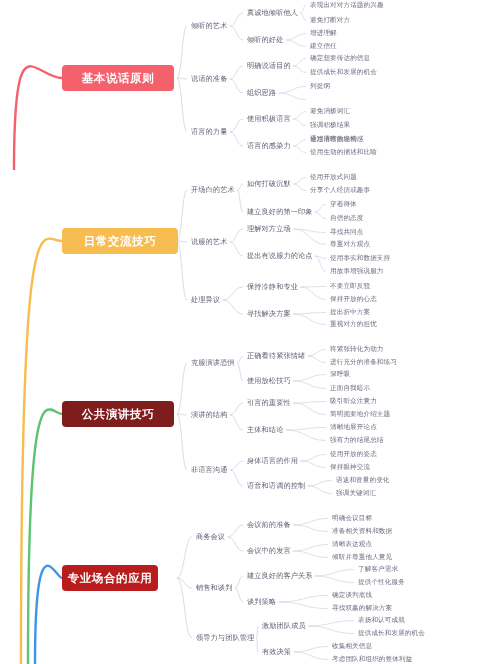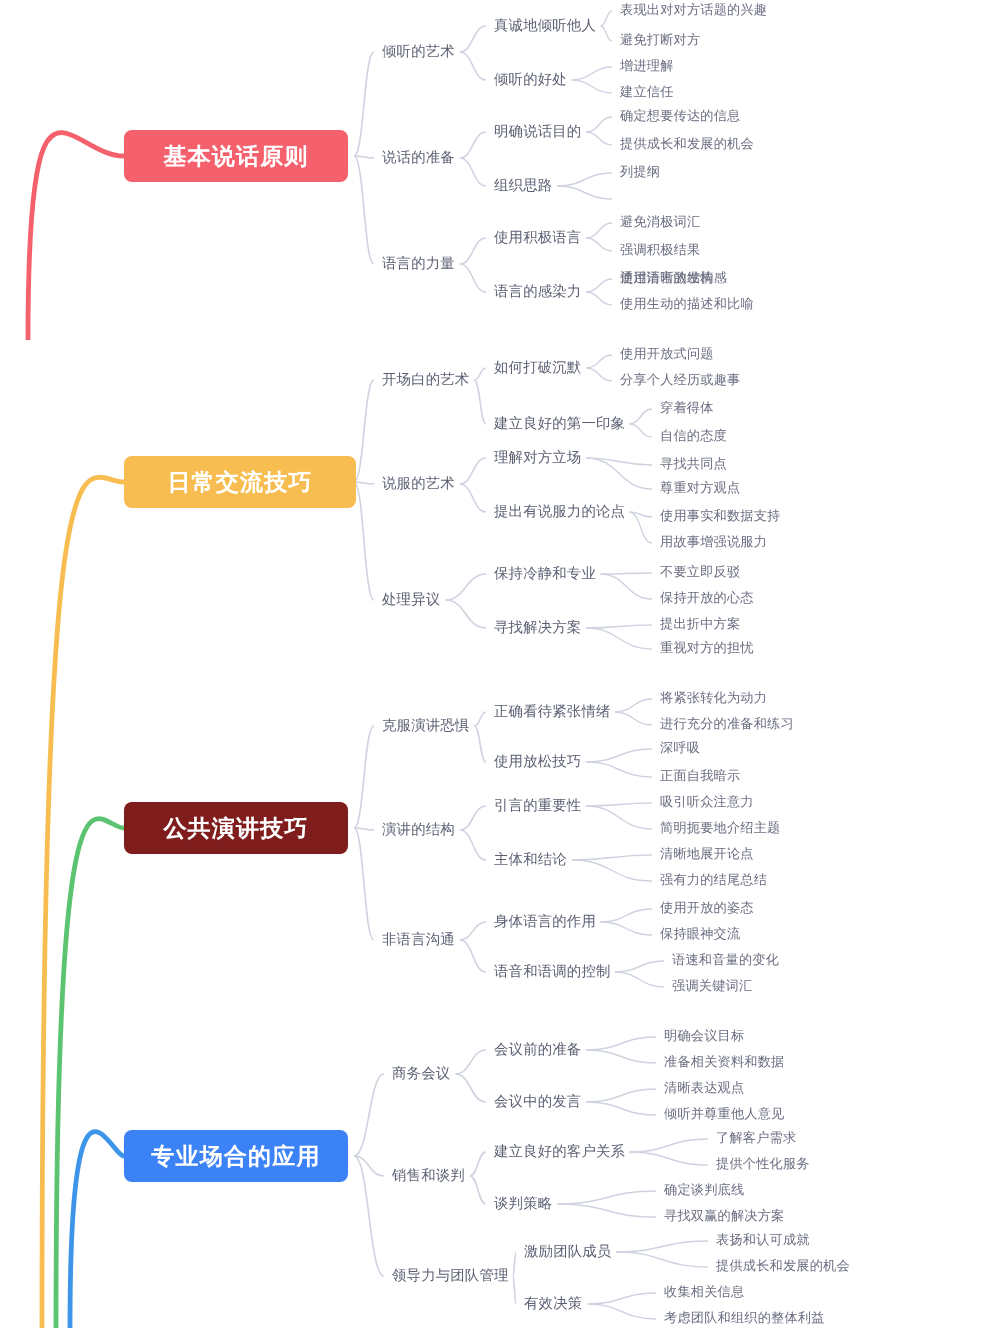--- a/index.html
+++ b/index.html
@@ -217,21 +217,21 @@
       <div class="topic-node" style="left: 247px; top: 426px;">主体和结论</div>
       <div class="leaf-node" style="left: 330px; top: 424px;">清晰地展开论点</div>
       <div class="leaf-node" style="left: 330px; top: 437px;">强有力的结尾总结</div>
       <div class="topic-node" style="left: 191px; top: 466px;">非语言沟通</div>
       <div class="topic-node" style="left: 247px; top: 457px;">身体语言的作用</div>
       <div class="leaf-node" style="left: 330px; top: 451px;">使用开放的姿态</div>
       <div class="leaf-node" style="left: 330px; top: 464px;">保持眼神交流</div>
       <div class="topic-node" style="left: 247px; top: 482px;">语音和语调的控制</div>
       <div class="leaf-node" style="left: 336px; top: 477px;">语速和音量的变化</div>
       <div class="leaf-node" style="left: 336px; top: 490px;">强调关键词汇</div>
-      <div class="branch-node" style="left: 62px; top: 565px; width: 112px; height: 26px; background: #3b82f6;">
+      <div class="branch-node" style="left: 62px; top: 565px; width: 96px; height: 26px; background: #b91c1c;">
         <span>专业场合的应用</span>
       </div>
       <div class="topic-node" style="left: 196px; top: 533px;">商务会议</div>
       <div class="topic-node" style="left: 247px; top: 521px;">会议前的准备</div>
       <div class="leaf-node" style="left: 332px; top: 515px;">明确会议目标</div>
       <div class="leaf-node" style="left: 332px; top: 528px;">准备相关资料和数据</div>
       <div class="topic-node" style="left: 247px; top: 547px;">会议中的发言</div>
       <div class="leaf-node" style="left: 332px; top: 541px;">清晰表达观点</div>
       <div class="leaf-node" style="left: 332px; top: 554px;">倾听并尊重他人意见</div>
       <div class="topic-node" style="left: 196px; top: 584px;">销售和谈判</div>

